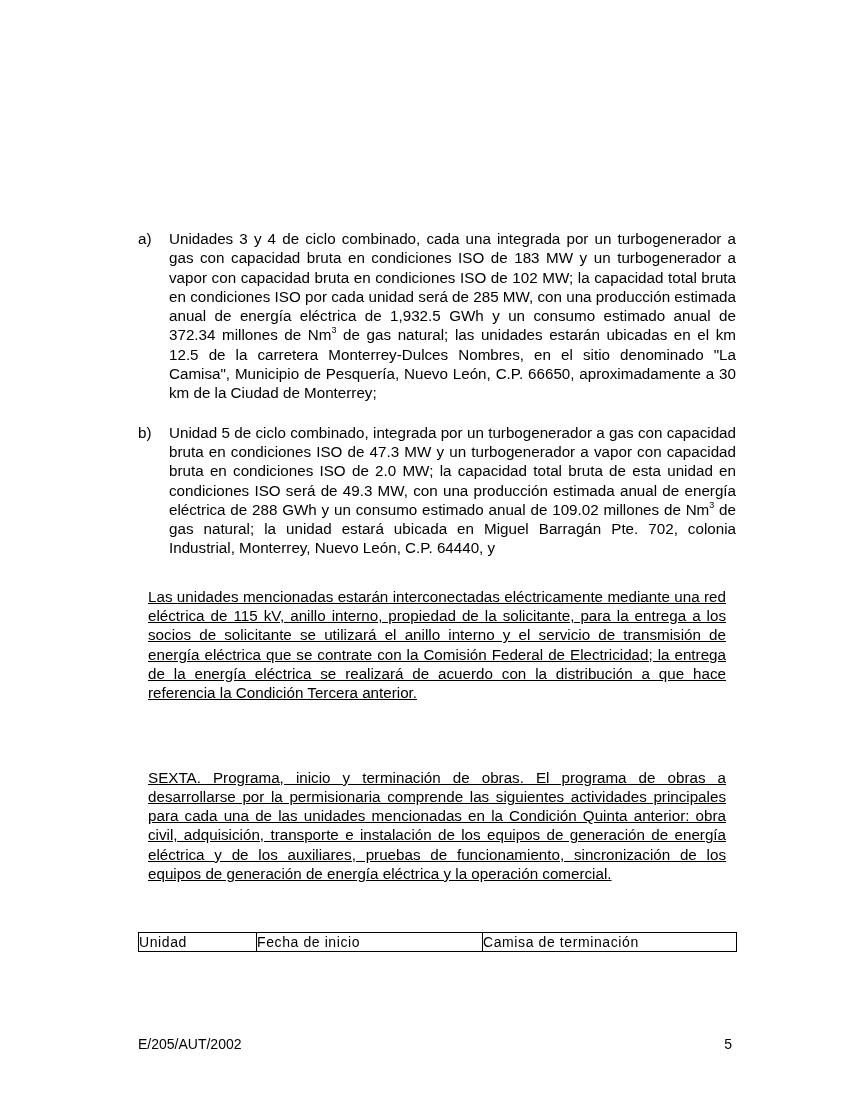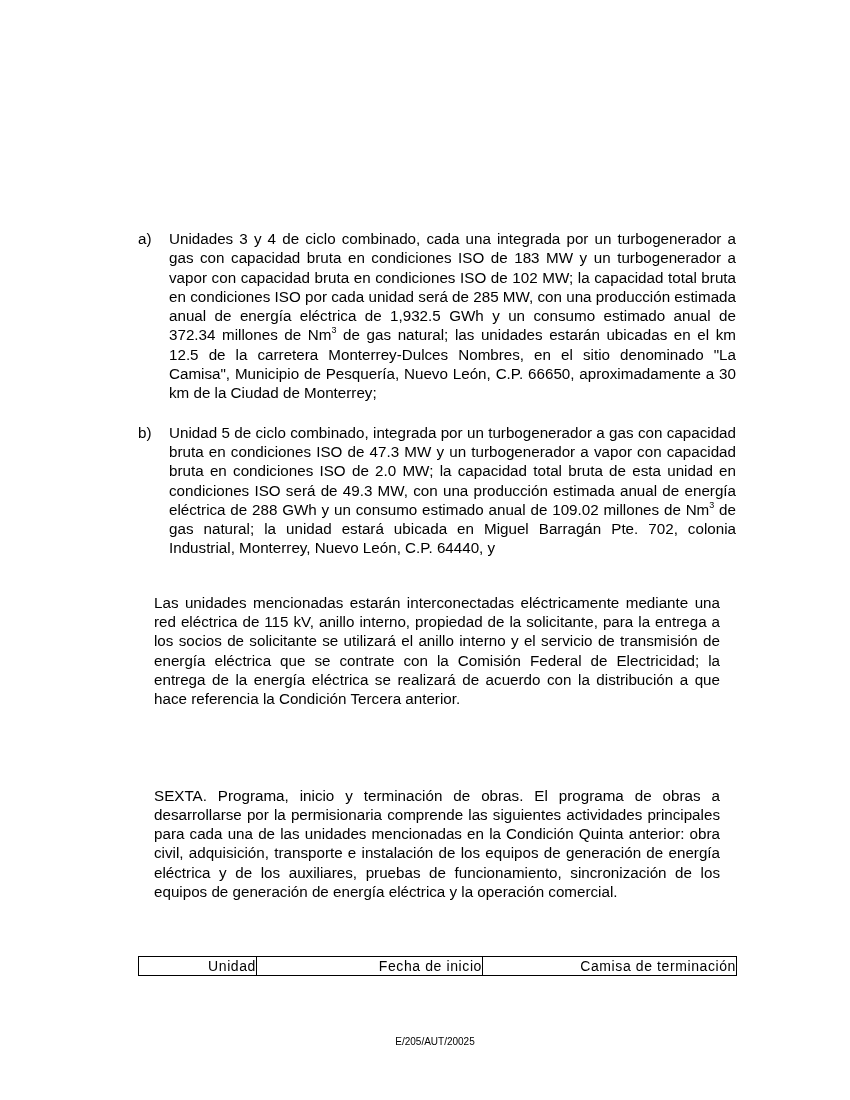--- a/index.html
+++ b/index.html
@@ -8,38 +8,38 @@
       font-family: "Liberation Sans", "DejaVu Sans", sans-serif;
       color: #000;
     }
     .page { position: absolute; left: 0; top: 0; width: 850px; height: 1100px; }
     .content {
       position: absolute; left: 138px; top: 229px; width: 598px;
       font-size: 15.2px; line-height: 19.3px;
     }
     .item { position: relative; padding-left: 31px; text-align: justify; }
     .item .marker { position: absolute; left: 0; top: 0; }
-    .para { text-align: justify; margin: 16px; }
+    .para { text-align: justify; margin: 10px; text-decoration: underline; }
     .gap-a { height: 20px; }
     .gap-b { height: 19px; }
     .gap-c { height: 45px; }
     .gap-d { height: 19px; }
     .gap-e { height: 20px; }
     sup { font-size: 9px; line-height: 0; position: relative; top: -1px; vertical-align: super; }
     table.dates {
       border-collapse: collapse; width: 599px; margin-left: 0;
       font-size: 14px;
     }
     table.dates td {
-      border: 1px solid #000; text-align: right; padding: 0; height: 18px; line-height: 17px;
+      border: 1px solid #000; text-align: left; padding: 0; height: 18px; line-height: 17px;
       letter-spacing: 0.6px;
     }
     .footer {
       position: absolute; top: 1036px; left: 138px; width: 594px;
-      font-size: 10px; display: flex; justify-content: center;
+      font-size: 14px; display: flex; justify-content: space-between;
     }
   </style>
 </head>
 <body>
 
 <div class="page">
   <div class="content">
 
     <div class="item">
       <span class="marker">a)</span>

